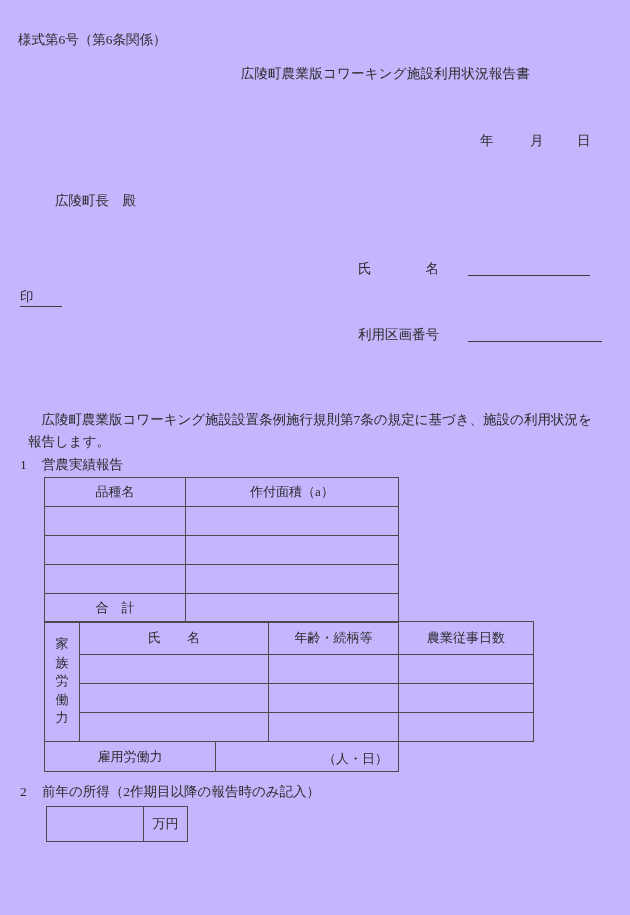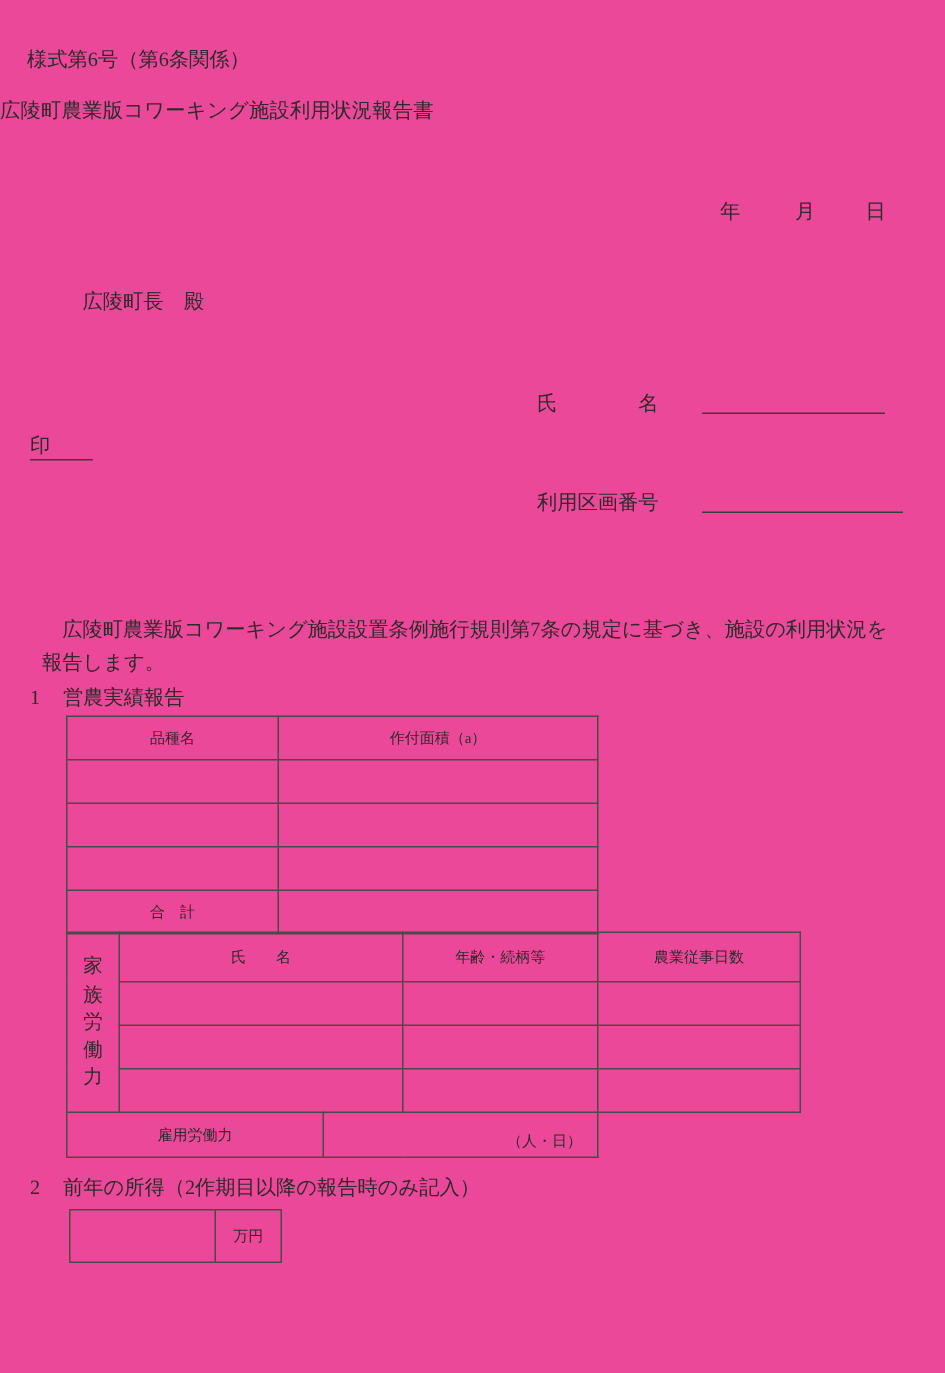--- a/index.html
+++ b/index.html
@@ -1,33 +1,33 @@
 <!DOCTYPE html>
 <html><head>
 <meta charset="utf-8">
 <style>
   html,body{margin:0;padding:0;background:#fdfdfd;}
   .page{
     position:relative;
     width:630px;height:915px;
-    background:#ec4899;
+    background:#c4b5fd;
     color:#2b2b2b;
     font-family:"Liberation Serif","DejaVu Serif",serif;
     font-size:13.5px;
     overflow:hidden;
   }
   .abs{position:absolute;white-space:pre;}
-  .center-block{position:absolute;left:0;width:530px;text-align:left;}
+  .center-block{position:absolute;left:0;width:530px;text-align:right;}
   .underline{position:absolute;border-bottom:1px solid #3c3c3c;height:14px;}
   .seal{border-bottom:1px solid #3c3c3c;display:inline-block;width:42px;}
   .heading-num{display:inline-block;width:22px;}
   table{border-collapse:collapse;table-layout:fixed;position:absolute;}
   td{
     border:1px solid #4a4a4a;
-    font-size:10px;
+    font-size:13px;
     text-align:center;
     vertical-align:middle;
     padding:0;
     overflow:hidden;
   }
   .crop-table{left:44px;top:477px;width:354px;}
   .crop-table td{height:28px;}
   .labor-table{left:44px;top:621px;width:489px;}
   .labor-table td.hdr{height:32px;}
   .labor-table td.row{height:28px;}

